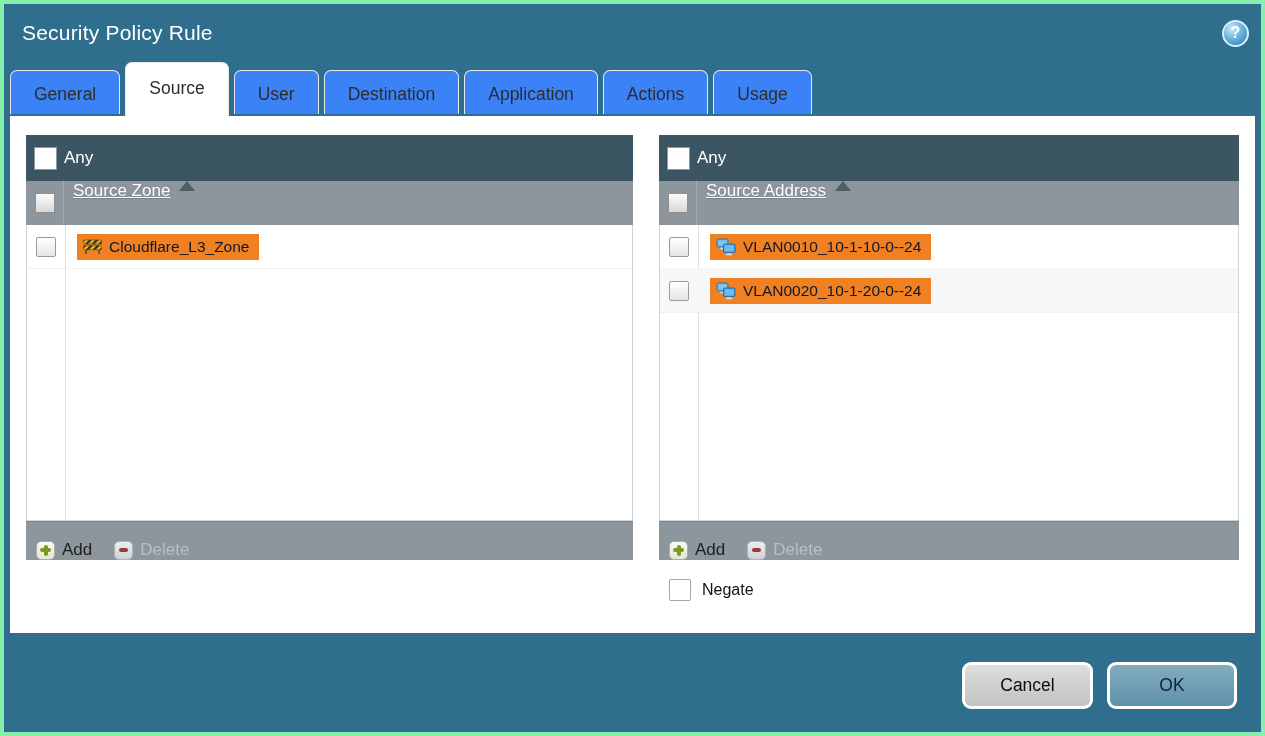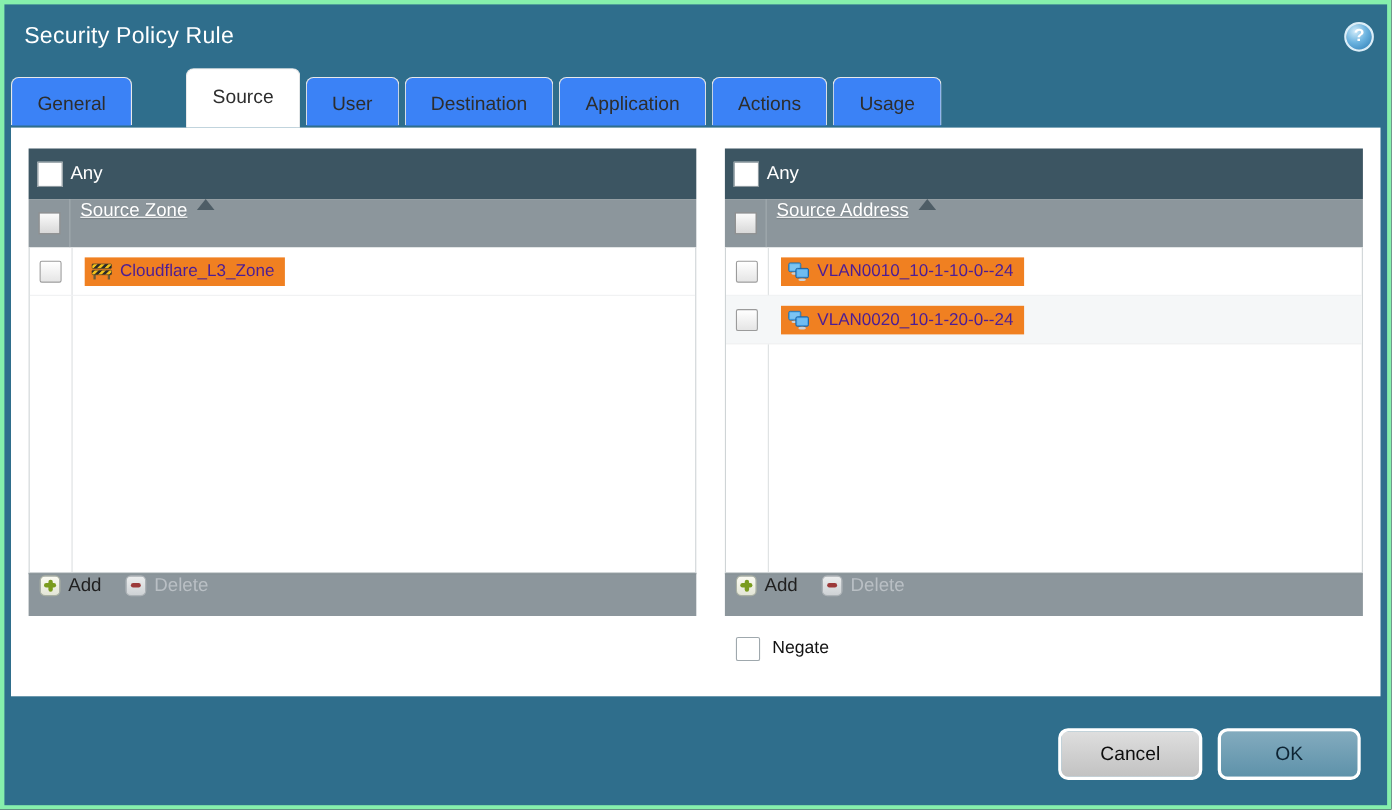--- a/index.html
+++ b/index.html
@@ -12,21 +12,21 @@
   .help{ width:27px; height:27px; border-radius:50%; flex:none;
          background:radial-gradient(circle at 35% 28%, #d2ecfa 0%, #6db4e0 45%, #2a7ab4 100%);
          border:2px solid #dceef8; color:#fff; font-weight:bold; font-size:16px;
          display:flex; align-items:center; justify-content:center; cursor:pointer; }
 
   
   .tabs{ flex:none; height:54px; display:flex; align-items:flex-end; padding-left:6px; gap:5px; }
   .tab{ background:#3b82f6; color:#2d2d2d; font-size:17.5px; padding:0 23px;
         height:44px; line-height:46px; border-radius:7px 7px 0 0; margin-bottom:2px;
         border:1px solid #e9e9e9; border-bottom:none; cursor:pointer; white-space:nowrap; }
-  .tab.active{ background:#ffffff; height:54px; line-height:50px; margin-bottom:0; position:relative; z-index:3;margin-left:44px; }
+  .tab.active{ background:#ffffff; height:54px; line-height:50px; margin-bottom:0; position:relative; z-index:3; }
 
   
   .card{ flex:none; height:517px; margin:0 6px; background:#fff; position:relative; z-index:2; padding:19px 16px 0; }
   .panels{ display:flex; gap:26px; }
   .panel{ height:425px; display:flex; flex-direction:column; flex:none; }
   .panel.left{ width:607px; }
   .panel.right{ flex:1; }
 
   .any-row{ flex:none; height:46px; background:#3c5562; display:flex; align-items:center; color:#fff; font-size:17px; }
   .cbcell{ width:38px; flex:none; display:flex; align-items:center; justify-content:center; align-self:stretch; }
@@ -38,26 +38,26 @@
   .col-title{ margin-left:9px; text-shadow:0 1px 1px rgba(0,0,0,.15); }
   .sort-asc{ width:0; height:0; margin-left:9px; border-left:8px solid transparent;
              border-right:8px solid transparent; border-bottom:10px solid #4e5d66; }
 
   .pbody{ flex:1; background:#fff; border-left:1px solid #cfd4d6; border-right:1px solid #cfd4d6;
           border-bottom:1px solid #cfd4d6; position:relative; overflow:hidden; }
   .pbody::before{ content:""; position:absolute; left:38px; top:0; bottom:0; width:1px; background:#dde0e2; }
   .row{ height:44px; display:flex; align-items:center; border-bottom:1px solid #f0f1f2; position:relative; }
   .row:nth-child(even){ background:#f5f7f8; }
   .cb-row{ width:20px; height:20px; background:linear-gradient(#ffffff,#e5e5e5); border:1px solid #9b9b9b; border-radius:2px; }
-  .tag{ display:inline-flex; align-items:center; gap:7px; background:#f08021; color:#4c1d95;
+  .tag{ display:inline-flex; align-items:center; gap:7px; background:#f08021; color:#0f172a;
         font-size:15.5px; padding:4px 10px 4px 6px; margin-left:12px; cursor:pointer; }
   .tag .ic{ display:inline-flex; }
 
   .panel-footer{ flex:none; height:39px; background:#8c969c; border-top:1px solid #7b858b;
-                 display:flex; align-items:flex-start; gap:22px; padding-left:10px; }
+                 display:flex; align-items:flex-end; gap:22px; padding-left:10px; }
   .action{ display:flex; align-items:center; gap:7px; font-size:17px; color:#1f1f1f; cursor:pointer; }
   .action.disabled{ color:#b9bfc4; }
   .icon-add{ width:19px; height:19px; border-radius:5px; background:linear-gradient(#fbfbf2,#e3e5d6);
              border:1px solid #a9b0a3; position:relative; flex:none; }
   .icon-add::before,.icon-add::after{ content:""; position:absolute; background:#7a9c1e; border-radius:2px; }
   .icon-add::before{ left:3px; right:3px; top:50%; height:4px; margin-top:-2px; }
   .icon-add::after{ top:3px; bottom:3px; left:50%; width:4px; margin-left:-2px; }
   .icon-del{ width:19px; height:19px; border-radius:5px; background:linear-gradient(#eceeee,#ced2d5);
              border:1px solid #adb3b7; position:relative; flex:none; }
   .icon-del::before{ content:""; position:absolute; background:#9c3a3a; border-radius:2px;

